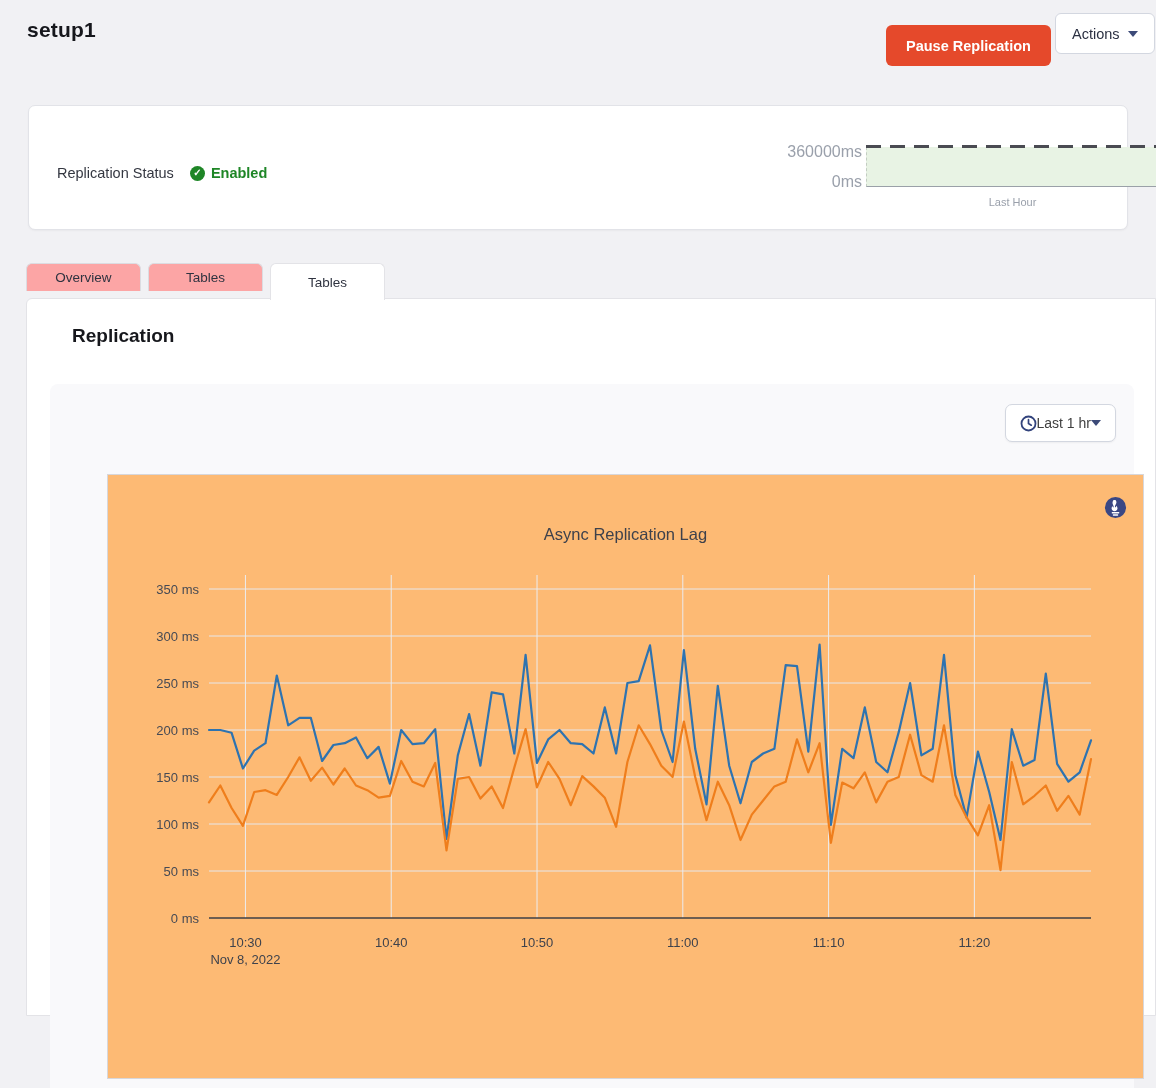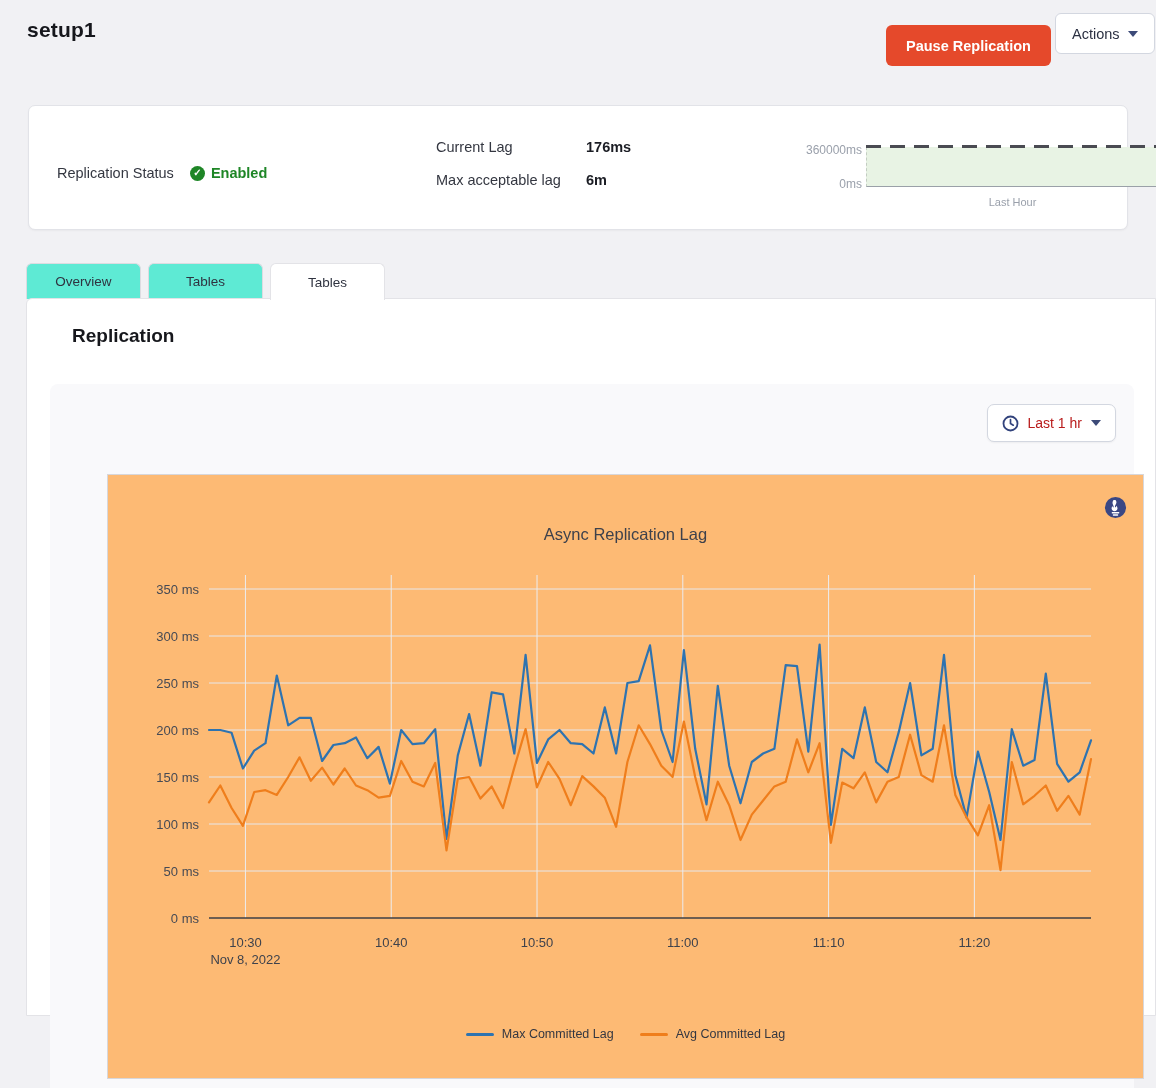--- a/index.html
+++ b/index.html
@@ -43,57 +43,57 @@
     display:inline-flex; align-items:center; justify-content:center; font-size:10px; line-height:1;
   }
   .lag-grid { position:absolute; left:407px; top:33px; font-size:14.5px; }
   .lag-row { display:flex; margin-bottom:17px; }
   .lag-row .lbl { width:150px; color:#343741; }
   .lag-row .val { font-weight:700; color:#1b1d24; }
   .val-green { color:#1e8626; }
   
   .mini-wrap { position:absolute; left:775px; top:41px; width:355px; }
   .mini-row { display:flex; align-items:stretch; }
-  .mini-ylabels { width:62px; position:relative; font-size:12px; color:#9aa0ab; text-align:right; }
+  .mini-ylabels { width:62px; position:relative; font-size:16px; color:#9aa0ab; text-align:right; }
   .mini-ylabels .yl-top { position:absolute; right:4px; top:-4px; }
   .mini-ylabels .yl-bot { position:absolute; right:4px; bottom:-4px;margin-left:48px; }
   .mini-plot {
     flex:1; height:40px; position:relative;
     background:#e8f3e4;
     border-left:1px dashed #c3cdc2; border-right:1px dashed #c3cdc2;
     border-bottom:1px solid #9aa0a8;
   }
   .mini-plot::before {
     content:""; position:absolute; left:-1px; right:-1px; top:-2px; height:3px;
     background:repeating-linear-gradient(90deg,#4a4b52 0 15px,transparent 15px 24px);
   }
   .mini-xlabel { margin-top:9px; padding-left:62px; text-align:center; font-size:11px; color:#9aa0ab; }
   
   .tabs { position:absolute; left:26px; top:263px; display:flex; gap:7px; }
   .tab {
-    width:115px; height:36px; display:flex; align-items:center; justify-content:center;
+    width:115px; height:28px; display:flex; align-items:center; justify-content:center;
     font-size:13.5px; color:#2f3340; cursor:pointer;
-    background:#5eead4; border:1px solid #dcdce1; border-bottom:none;
+    background:#fca5a5; border:1px solid #dcdce1; border-bottom:none;
     border-radius:6px 6px 0 0;
   }
   .tab.active { background:#fff; border-color:#e3e3e7; height:37px; position:relative; z-index:3; }
   
   .content-card {
     position:absolute; left:26px; top:298px; width:1130px; height:718px;
     background:#fff; border:1px solid #e3e3e7; border-radius:6px 0 0 0; z-index:1;padding-left:6px;
   }
   .section-title { position:absolute; left:45px; top:26px; font-size:19px; font-weight:800; color:#16171c; }
   .inner-panel {
     position:absolute; left:23px; top:85px; width:1084px; height:705px;
     background:#f9f9fb; border-radius:8px 8px 0 0;
   }
   .time-picker {
     position:absolute; right:18px; top:20px; height:38px; padding:0 14px;
     background:#fff; border:1px solid #d3d7e0; border-radius:7px;
-    display:flex; align-items:center; gap:9px; font-size:14px; color:#b91c1c; cursor:pointer;
+    display:flex; align-items:center; font-size:14px; color:#404040; cursor:pointer;
     box-shadow:0 1px 2px rgba(0,0,0,.05);
     text-align:right;
   }
   
   .chart-card {
     position:absolute; left:57px; top:90px; width:1037px; height:605px;
     background:#fdba74; border:1px solid #d7d7db;
   }
   .chart-title { position:absolute; left:0; right:0; top:50px; text-align:center; font-size:16.5px; color:#3e414b; }
   .prom-icon { position:absolute; right:16px; top:21px; width:23px; height:23px; }
@@ -112,30 +112,20 @@
   <span class="caret"></span>
 </button>
 
 <div class="status-card">
   <div class="repl-status-row">
     <span>Replication Status</span>
     <span class="check-badge">
       <span class="check-circle">✓</span>
       <span>Enabled</span>
     </span>
-  </div>
-  <div class="lag-grid">
-    <div class="lag-row">
-      <span class="lbl">Current Lag</span>
-      <span class="val val-green">176ms</span>
-    </div>
-    <div class="lag-row">
-      <span class="lbl">Max acceptable lag</span>
-      <span class="val">6m</span>
-    </div>
   </div>
   <div class="mini-wrap">
     <div class="mini-row">
       <div class="mini-ylabels">
         <span class="yl-top">360000ms</span>
         <span class="yl-bot">0ms</span>
       </div>
       <div class="mini-plot" style="background: rgb(232, 243, 228);"></div>
     </div>
     <div class="mini-xlabel">Last Hour</div>
@@ -194,25 +184,15 @@
           <line x1="574.801652892562" x2="574.801652892562" y1="100" y2="443" stroke="#ececef" stroke-width="1"></line>
           <text x="574.801652892562" y="472" text-anchor="middle" font-size="13" fill="#3e424c" font-family="Liberation Sans, sans-serif">11:00</text>
           <line x1="720.5867768595041" x2="720.5867768595041" y1="100" y2="443" stroke="#ececef" stroke-width="1"></line>
           <text x="720.5867768595041" y="472" text-anchor="middle" font-size="13" fill="#3e424c" font-family="Liberation Sans, sans-serif">11:10</text>
           <line x1="866.3719008264462" x2="866.3719008264462" y1="100" y2="443" stroke="#ececef" stroke-width="1"></line>
           <text x="866.3719008264462" y="472" text-anchor="middle" font-size="13" fill="#3e424c" font-family="Liberation Sans, sans-serif">11:20</text>
           <line x1="101" x2="983" y1="443" y2="443" stroke="#3c3f46" stroke-width="1.4"></line>
           <polyline points="101.0,255.0 112.3,255.0 123.6,257.8 134.9,293.5 146.2,275.7 157.5,268.2 168.8,200.5 180.2,250.3 191.5,242.8 202.8,242.8 214.1,286.0 225.4,270.0 236.7,268.2 248.0,262.5 259.3,283.2 270.6,271.9 281.9,308.6 293.2,255.0 304.5,269.1 315.8,268.2 327.2,254.1 338.5,364.0 349.8,280.4 361.1,239.0 372.4,290.7 383.7,217.4 395.0,219.3 406.3,278.5 417.6,179.8 428.9,287.9 440.2,264.4 451.5,255.0 462.8,268.2 474.2,269.1 485.5,278.5 496.8,232.4 508.1,278.5 519.4,208.0 530.7,206.1 542.0,170.4 553.3,255.0 564.6,287.0 575.9,175.1 587.2,273.8 598.5,329.3 609.8,210.8 621.2,290.7 632.5,328.3 643.8,287.0 655.1,278.5 666.4,273.8 677.7,190.1 689.0,191.1 700.3,276.6 711.6,169.5 722.9,349.9 734.2,273.8 745.5,283.2 756.8,232.4 768.2,287.0 779.5,297.3 790.8,256.9 802.1,208.0 813.4,280.4 824.7,273.8 836.0,179.8 847.3,300.1 858.6,342.4 869.9,276.6 881.2,317.0 892.5,365.0 903.8,254.1 915.2,290.7 926.5,285.1 937.8,198.6 949.1,288.8 960.4,306.7 971.7,297.3 983.0,265.3" fill="none" stroke="#2e73b0" stroke-width="2.2" stroke-linejoin="round" stroke-linecap="round"></polyline>
           <polyline points="101.0,327.4 112.3,310.5 123.6,333.0 134.9,350.9 146.2,317.0 157.5,315.2 168.8,319.9 180.2,302.0 191.5,282.3 202.8,305.8 214.1,292.6 225.4,309.5 236.7,293.5 248.0,310.5 259.3,315.2 270.6,322.7 281.9,320.8 293.2,286.0 304.5,306.7 315.8,311.4 327.2,287.9 338.5,375.3 349.8,303.9 361.1,302.0 372.4,323.6 383.7,311.4 395.0,333.0 406.3,292.6 417.6,254.1 428.9,312.3 440.2,287.0 451.5,303.9 462.8,330.2 474.2,301.1 485.5,311.4 496.8,322.7 508.1,351.8 519.4,287.0 530.7,250.3 542.0,269.1 553.3,290.7 564.6,302.0 575.9,246.5 587.2,302.0 598.5,345.2 609.8,306.7 621.2,330.2 632.5,365.0 643.8,339.6 655.1,325.5 666.4,311.4 677.7,306.7 689.0,264.4 700.3,297.3 711.6,268.2 722.9,367.8 734.2,307.6 745.5,313.3 756.8,297.3 768.2,327.4 779.5,306.7 790.8,302.0 802.1,259.7 813.4,300.1 824.7,306.7 836.0,250.3 847.3,319.9 858.6,342.4 869.9,360.3 881.2,330.2 892.5,395.1 903.8,287.0 915.2,329.3 926.5,320.8 937.8,310.5 949.1,335.8 960.4,320.8 971.7,339.6 983.0,284.1" fill="none" stroke="#ef7e1c" stroke-width="2.2" stroke-linejoin="round" stroke-linecap="round"></polyline>
         </svg>
-      <div class="legend" id="legend">
-          <div class="legend-item">
-            <span class="legend-swatch" style="background: rgb(46, 115, 176);"></span>
-            <span>Max Committed Lag</span>
-          </div>
-          <div class="legend-item">
-            <span class="legend-swatch" style="background: rgb(239, 126, 28);"></span>
-            <span>Avg Committed Lag</span>
-          </div>
-        </div>
     </div>
   </div>
 </div>
 
 </body></html>

